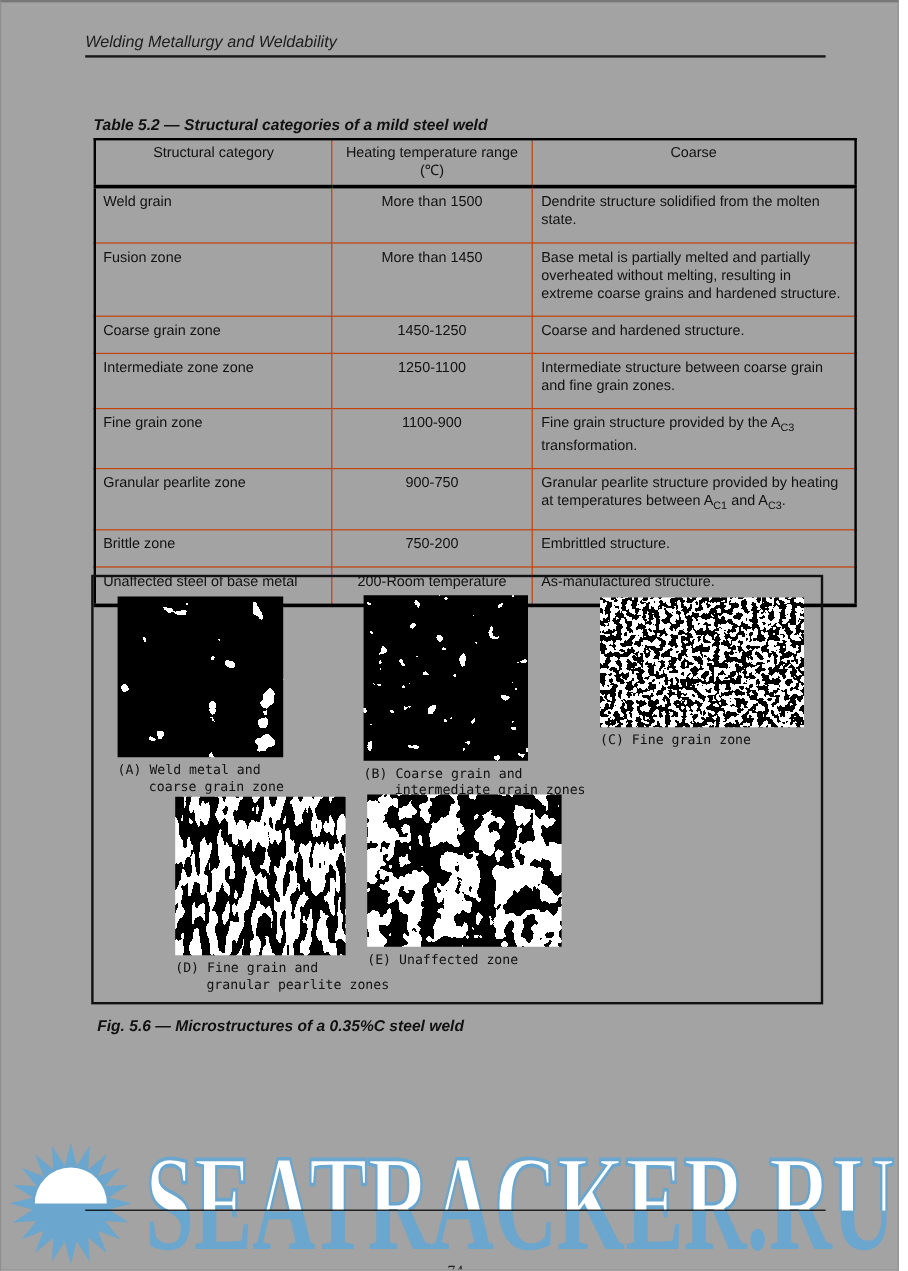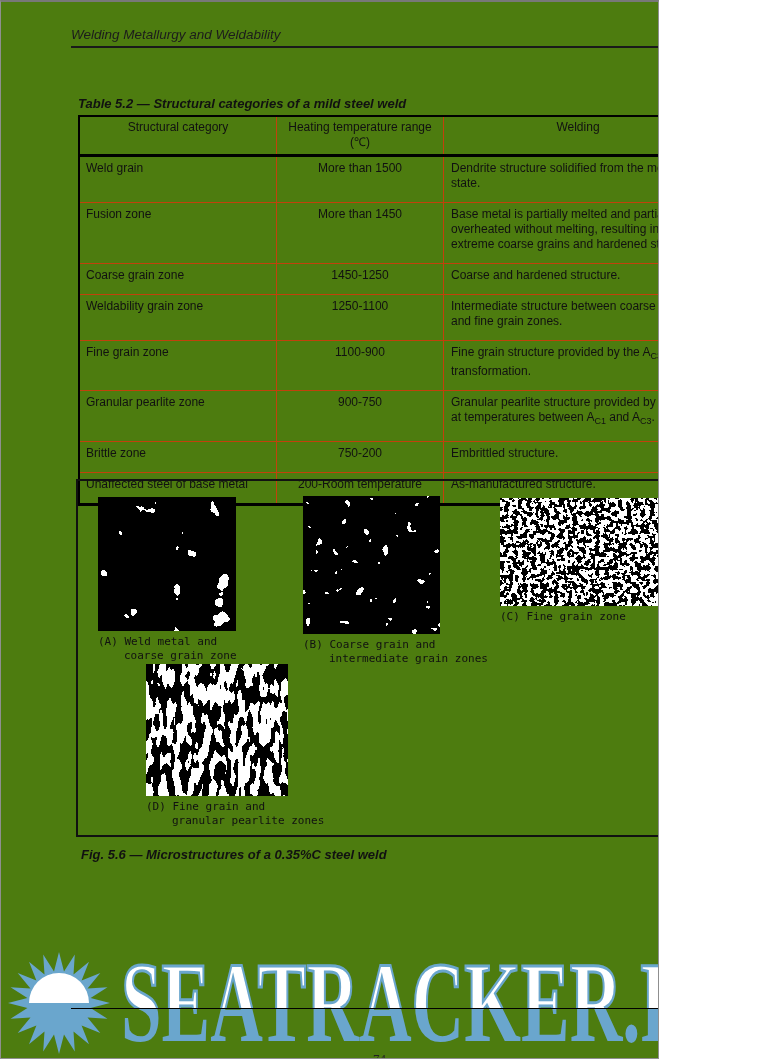--- a/index.html
+++ b/index.html
@@ -1,16 +1,16 @@
 <!DOCTYPE html>
 <html><head>
 <meta charset="utf-8">
 <style>
   html,body{margin:0;padding:0;background:#fff;}
-  .page{position:relative;width:659px;height:1059px;background:#4d7c0f;box-sizing:border-box;
+  .page{position:relative;width:749px;height:1059px;background:#a3a3a3;box-sizing:border-box;
         border:1px solid #8f8f8f;border-top:2px solid #787878;overflow:hidden;
         font-family:"Liberation Sans",sans-serif;color:#111;}
 
   .header-title{position:absolute;left:70px;top:25px;font-size:13.5px;font-style:italic;color:#1c1c1c;}
   .header-rule{position:absolute;left:70px;top:44px;width:617px;height:2px;background:#1a1a1a;}
 
   .table-title{position:absolute;left:77px;top:94px;font-size:13px;font-style:italic;font-weight:bold;}
 
   .data-table{position:absolute;left:77px;top:113px;width:606px;border-collapse:collapse;
               table-layout:fixed;font-size:12px;line-height:15px;border:2px solid #000;border-bottom:3px solid #000;}
@@ -50,41 +50,41 @@
   <div class="table-title">Table 5.2 — Structural categories of a mild steel weld</div>
 
   <table class="data-table">
     <thead>
       <tr>
         <th class="col-cat">Structural category</th>
         <th class="col-range">
           <span>Heating temperature range</span><br>
           <span>(℃)</span>
         </th>
-        <th class="col-remarks">Welding</th>
+        <th class="col-remarks">Coarse</th>
       </tr>
     </thead>
     <tbody>
         <tr>
           <td class="cat">Weld grain</td>
           <td class="rng">More than 1500</td>
           <td class="rem">Dendrite structure solidified from the molten state.</td>
         </tr>
         <tr>
           <td class="cat">Fusion zone</td>
           <td class="rng">More than 1450</td>
           <td class="rem">Base metal is partially melted and partially overheated without melting, resulting in extreme coarse grains and hardened structure.</td>
         </tr>
         <tr>
           <td class="cat">Coarse grain zone</td>
           <td class="rng">1450-1250</td>
           <td class="rem">Coarse and hardened structure.</td>
         </tr>
         <tr>
-          <td class="cat">Weldability grain zone</td>
+          <td class="cat">Intermediate zone zone</td>
           <td class="rng">1250-1100</td>
           <td class="rem">Intermediate structure between coarse grain and fine grain zones.</td>
         </tr>
         <tr>
           <td class="cat">Fine grain zone</td>
           <td class="rng">1100-900</td>
           <td class="rem">Fine grain structure provided by the A<sub>C3</sub> transformation.</td>
         </tr>
         <tr>
           <td class="cat">Granular pearlite zone</td>
@@ -138,20 +138,28 @@
     <div class="panel" id="panel-D">
       <svg width="142" height="132">
           <rect width="142" height="132" filter="url(#nzD)"></rect>
         </svg>
       <div class="plabel">
         <div>(D) Fine grain and</div>
         <div class="indent">granular pearlite zones</div>
       </div>
     </div>
 
+    <div class="panel" id="panel-E">
+      <svg width="162" height="127">
+          <rect width="162" height="127" filter="url(#nzE)"></rect>
+        </svg>
+      <div class="plabel">
+        <div>(E) Unaffected zone</div>
+      </div>
+    </div>
 
   </div>
 
   <div class="fig-caption">Fig. 5.6 — Microstructures of a 0.35%C steel weld</div>
 
   <svg class="watermark" width="757" height="129" viewBox="0 0 757 129">
     <defs>
       <clipPath id="wmTop">
           <rect x="0" y="0" width="757" height="77"></rect>
         </clipPath>

